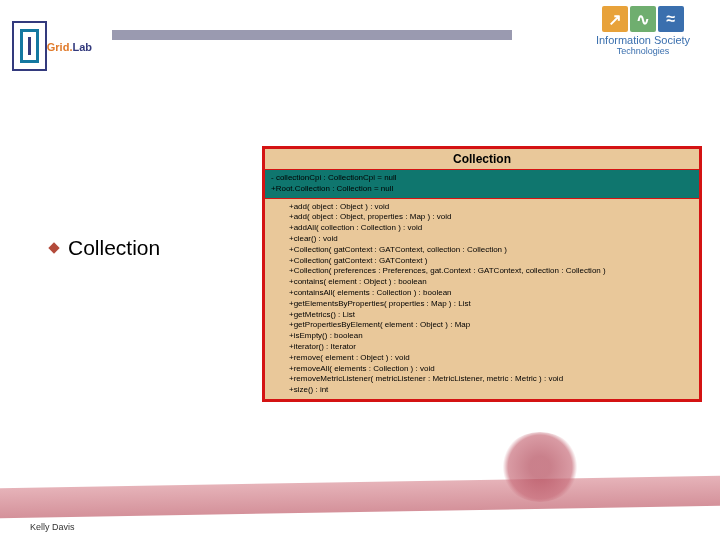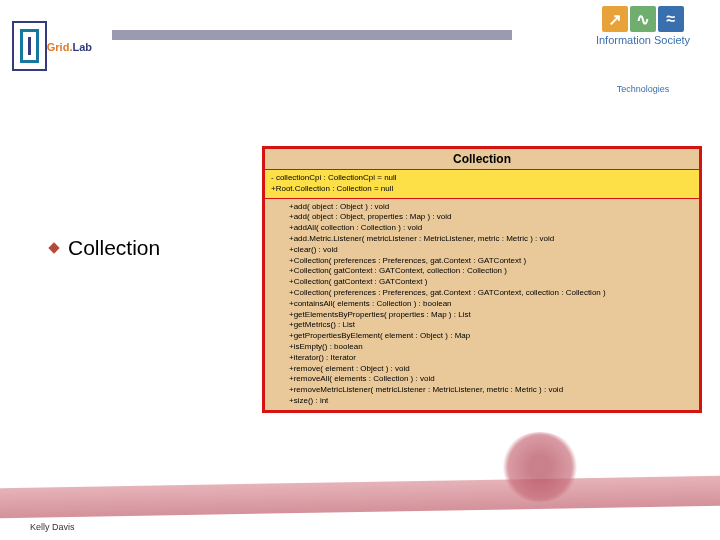--- a/index.html
+++ b/index.html
@@ -12,28 +12,28 @@
   .gridlab-text { font-size: 11px; font-weight: bold; margin-top: 2px; }
   .gridlab-text .g { color: #e07a2a; } .gridlab-text .l { color: #333a7d; }
   .title-area { flex: 1; padding-left: 20px; padding-top: 18px; }
   .title { font-size: 19px; font-weight: bold; font-family: "Times New Roman", serif; color: #000; }
   .title-underline { height: 10px; background: #9a9ab0; width: 400px; margin-top: 6px; }
   .logo-right { width: 130px; height: 80px; display: flex; flex-direction: column; align-items: center; }
   .ist-box { display: flex; gap: 2px; }
   .ist-sq { width: 26px; height: 26px; display: flex; align-items: center; justify-content: center; font-size: 16px; color: #fff; font-weight: bold; border-radius: 2px; }
   .sq1 { background: #e8a23a; } .sq2 { background: #6fae6f; } .sq3 { background: #3a6fae; }
   .ist-text { font-size: 11px; color: #3a6fae; text-align: left; margin-top: 2px; line-height: 1.1; }
-  .ist-sub { font-size: 9px; color: #3a6fae; margin-top: 38px; }
+  .ist-sub { font-size: 9px; color: #3a6fae; }
   .content { position: relative; height: 380px; }
   .bullet-block { position: absolute; left: 50px; top: 150px; display: flex; align-items: center; gap: 10px; }
   .bullet-icon { width: 8px; height: 8px; background: #b34a3a; transform: rotate(45deg); }
   .bullet-text { font-size: 21px; color: #000; }
   .uml-box { position: absolute; right: 18px; top: 60px; width: 440px; border: 3px solid #d41313; background: #e9c89a; font-family: Arial, sans-serif; }
   .uml-title { text-align: center; font-weight: bold; font-size: 12px; padding: 3px 0; border-bottom: 1px solid #d41313; background: #e9c89a; }
-  .uml-attrs { border-bottom: 1px solid #d41313; padding: 3px 6px; font-size: 8px; line-height: 1.35; background: #fde047; }
+  .uml-attrs { border-bottom: 1px solid #d41313; padding: 3px 6px; font-size: 8px; line-height: 1.35; background: #0f766e; }
   .uml-ops { padding: 3px 24px; font-size: 8px; line-height: 1.35; background: #e9c89a; }
   .footer-deco { position: absolute; bottom: 28px; left: 0; right: 0; height: 80px; pointer-events: none; }
   .ribbon1 { position: absolute; bottom: 0; left: 0; right: 0; height: 30px; background: linear-gradient(180deg, #e6b3b9, #d4919a); border-radius: 0 0 0 0; transform: skewY(-1deg); }
   .ribbon2 { position: absolute; bottom: 10px; right: 140px; width: 80px; height: 70px; background: radial-gradient(circle, #b34a5a 20%, #c9707d 60%, transparent 70%); border-radius: 50%; opacity: .7; }
   .author { position: absolute; bottom: 8px; left: 30px; font-size: 9px; color: #333; }
 </style>
 </head>
 <body>
 
 <div class="header">
@@ -64,26 +64,25 @@
   <div class="uml-box">
     <div class="uml-title">Collection</div>
     <div class="uml-attrs" id="uml-attrs">
         <div>- collectionCpi : CollectionCpi = null</div>
         <div>+Root.Collection : Collection = null</div>
       </div>
     <div class="uml-ops" id="uml-ops">
         <div>+add( object : Object ) : void</div>
         <div>+add( object : Object, properties : Map ) : void</div>
         <div>+addAll( collection : Collection ) : void</div>
-        <div>+add.Metric.Listener( metricListener : MetricListener, metric : Metric ) : void</div>
         <div>+clear() : void</div>
-        <div>+Collection( preferences : Preferences, gat.Context : GATContext )</div>
         <div>+Collection( gatContext : GATContext, collection : Collection )</div>
         <div>+Collection( gatContext : GATContext )</div>
         <div>+Collection( preferences : Preferences, gat.Context : GATContext, collection : Collection )</div>
+        <div>+contains( element : Object ) : boolean</div>
         <div>+containsAll( elements : Collection ) : boolean</div>
         <div>+getElementsByProperties( properties : Map ) : List</div>
         <div>+getMetrics() : List</div>
         <div>+getPropertiesByElement( element : Object ) : Map</div>
         <div>+isEmpty() : boolean</div>
         <div>+iterator() : Iterator</div>
         <div>+remove( element : Object ) : void</div>
         <div>+removeAll( elements : Collection ) : void</div>
         <div>+removeMetricListener( metricListener : MetricListener, metric : Metric ) : void</div>
         <div>+size() : int</div>

